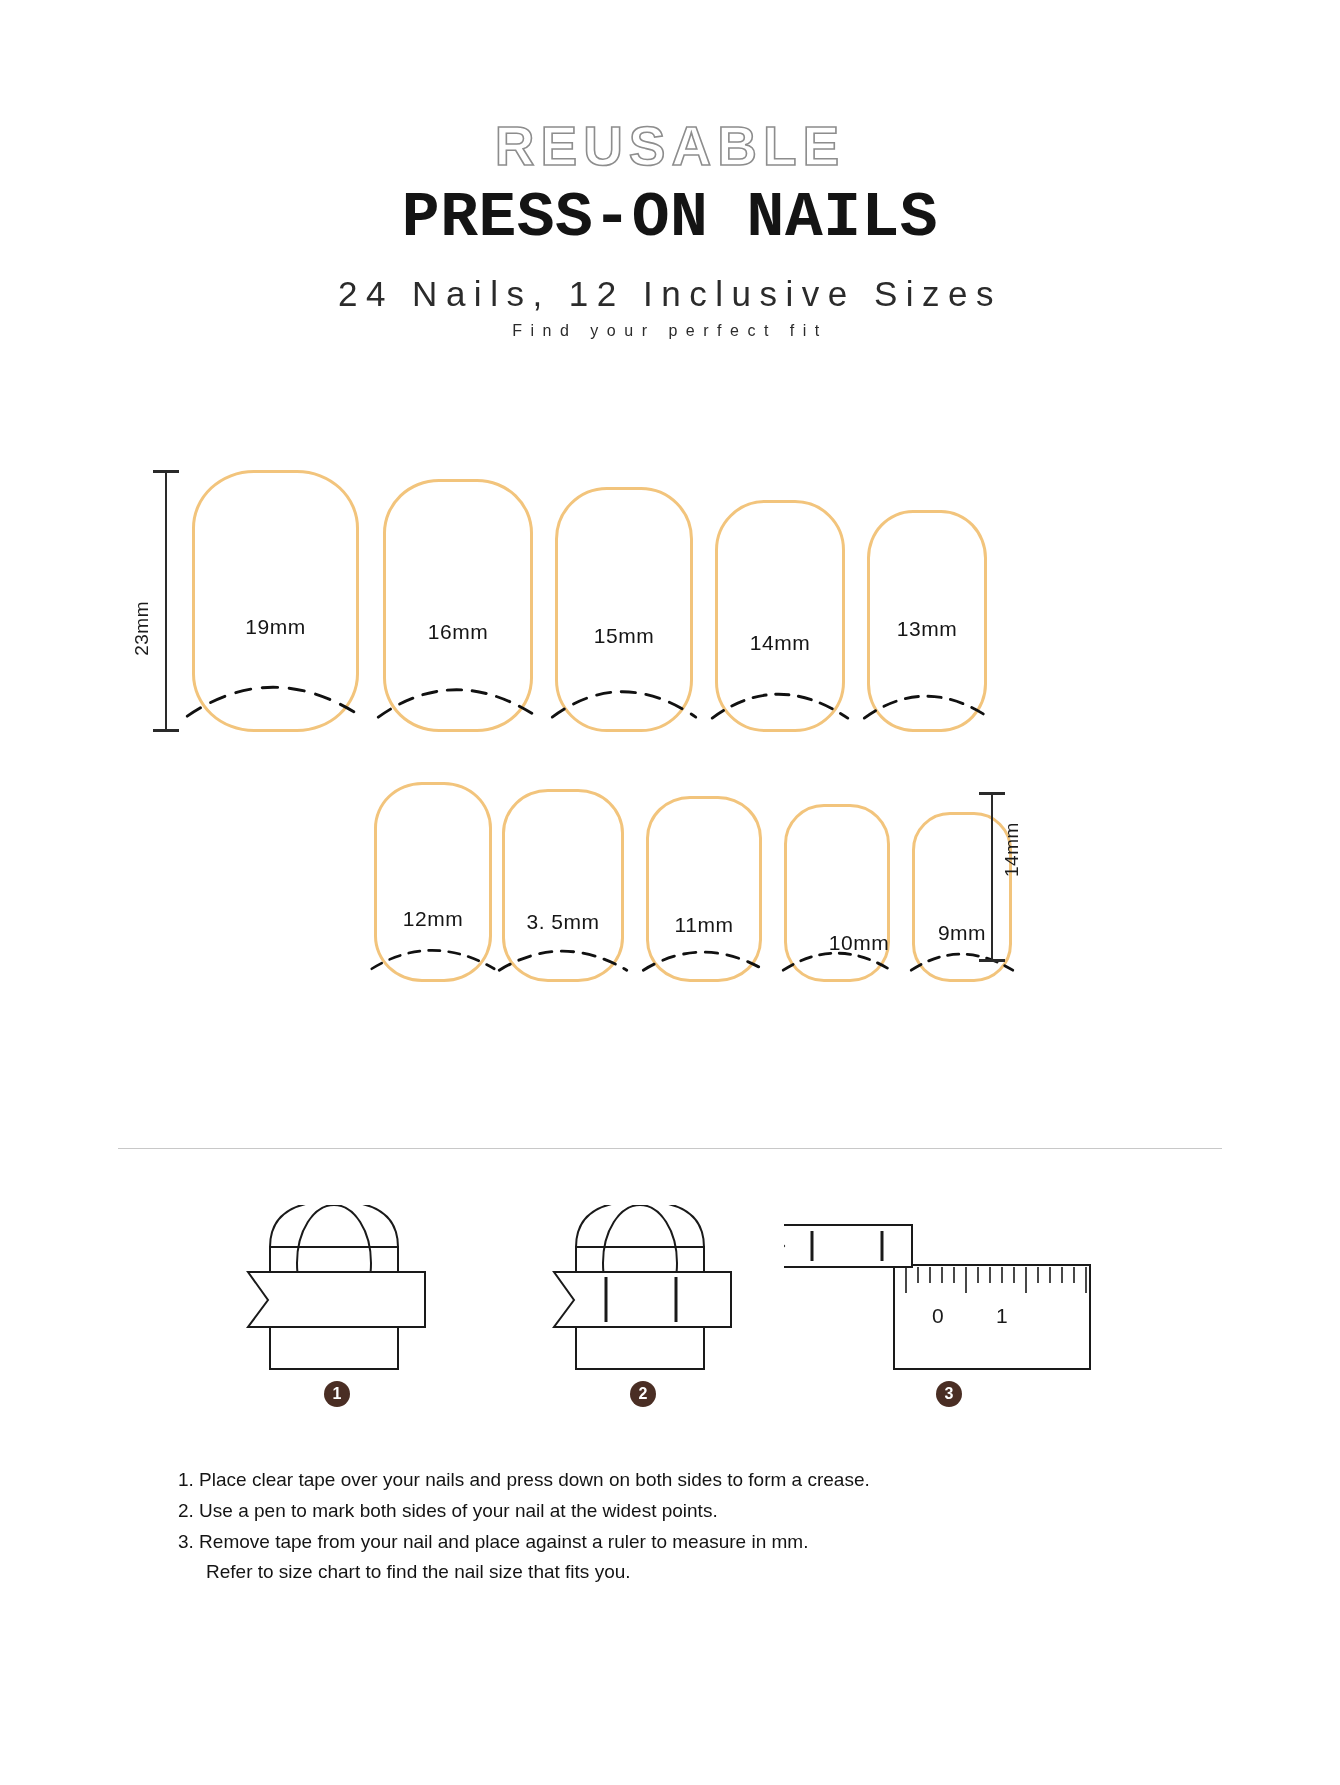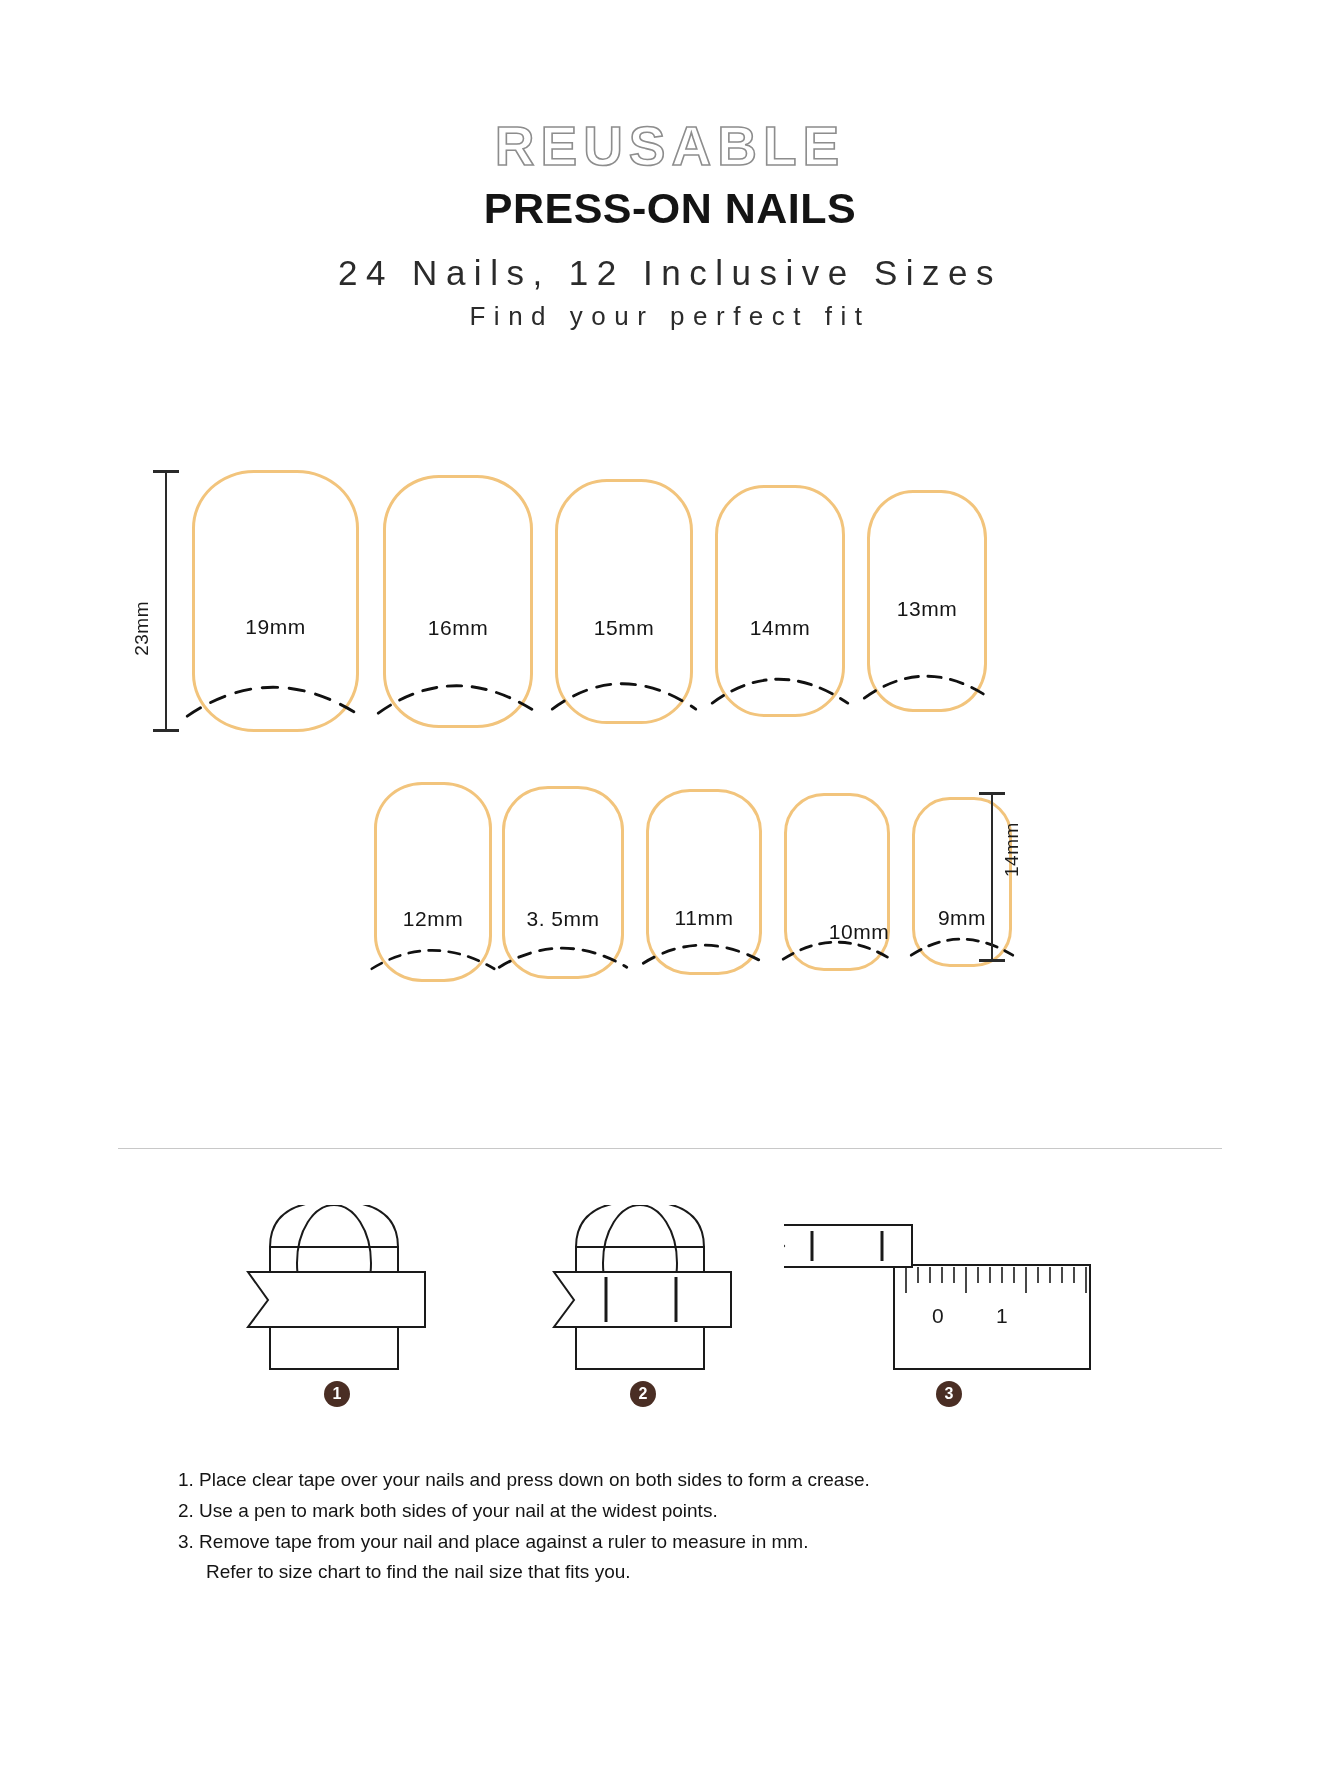--- a/index.html
+++ b/index.html
@@ -28,55 +28,55 @@
     font-family: "Liberation Sans", sans-serif;
     font-size: 55px;
     font-weight: 700;
     letter-spacing: 6px;
     color: transparent;
     -webkit-text-stroke: 1.6px #8d8d8d;
     line-height: 1.05;
     margin: 0;
   }
   .title-main {
-    font-family: Liberation Sans, sans-serif;
-    font-size: 43px;
+    font-family: Liberation Mono, monospace;
+    font-size: 63px;
     font-weight: 700;
     letter-spacing: 0.5px;
     color: #141414;
     margin: 10px 0 0 0;
     line-height: 1.05;
   }
   .subtitle-1 {
     font-size: 35px;
     letter-spacing: 8.5px;
     color: #2b2b2b;
     margin: 22px 0 0 0;
     font-weight: 400;
   }
   .subtitle-2 {
-    font-size: 26px;
+    font-size: 16px;
     letter-spacing: 8.5px;
     color: #2b2b2b;
     margin: 8px 0 0 0;
     font-weight: 400;
   }
 
   
   .chart {
     position: absolute;
     top: 470px;
     left: 0;
     width: 1340px;
     height: 560px;
   }
   .nail-row {
     position: absolute;
     display: flex;
-    align-items: center;
+    align-items: flex-end;
   }
   .nail {
     position: relative;
     box-sizing: border-box;
     border: 3.5px solid #f2c47c;
     background: #ffffff;
   }
   .nail-label {
     position: absolute;
     left: 0;

